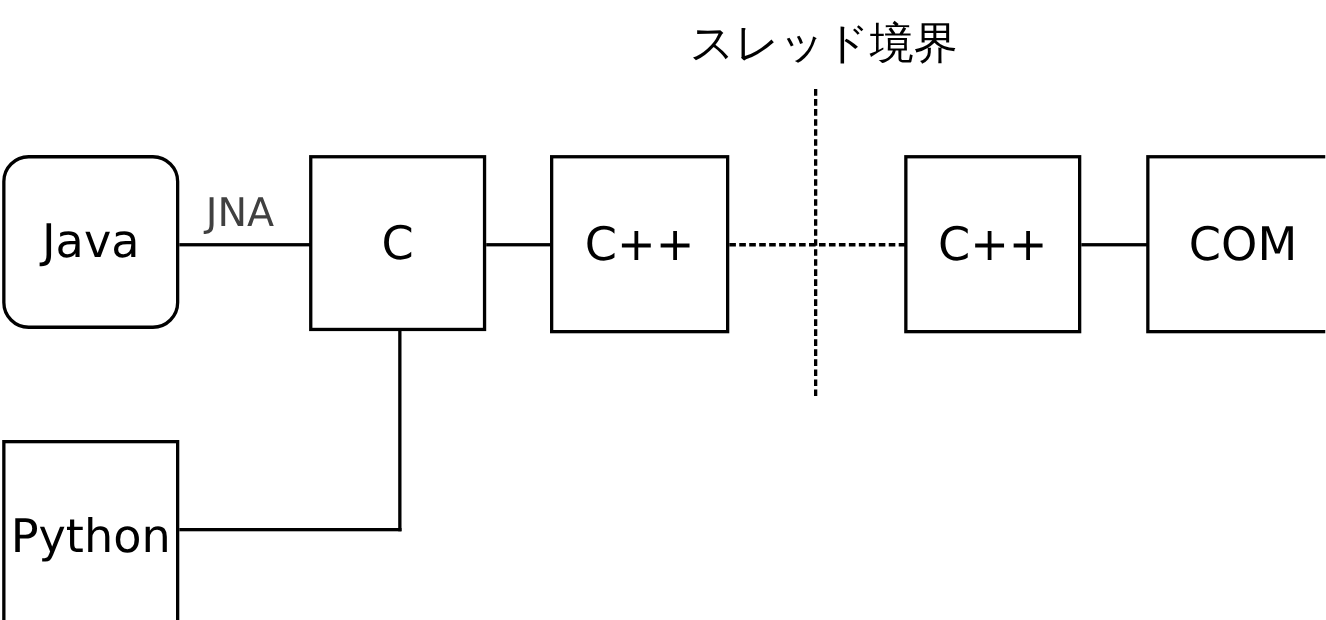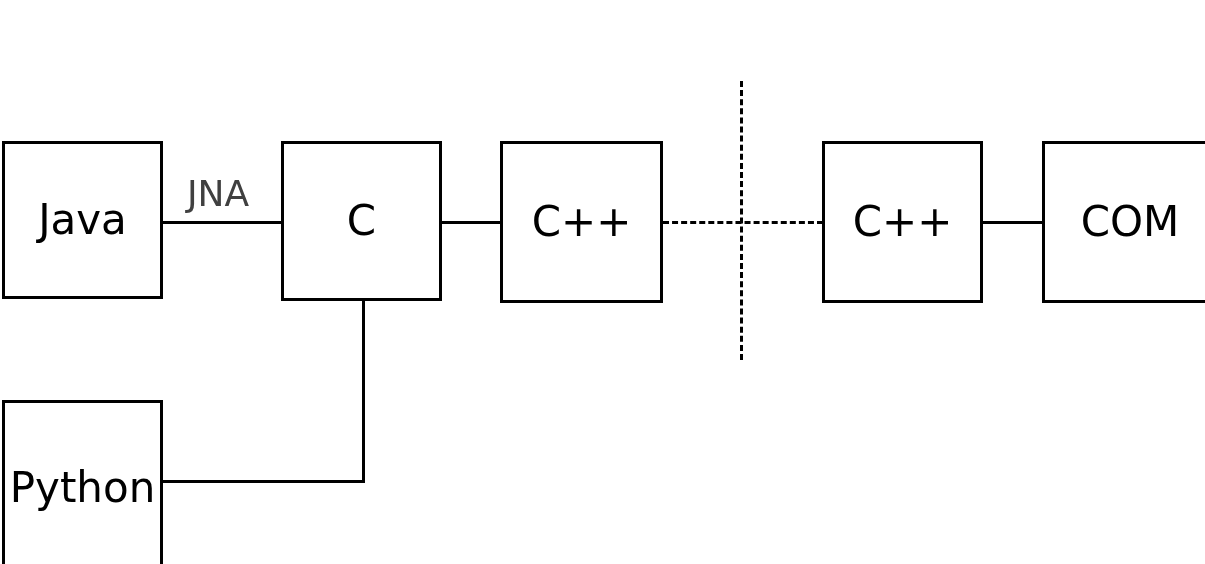--- a/index.html
+++ b/index.html
@@ -62,24 +62,25 @@
     font-size: 40px;
     line-height: 1;
     white-space: nowrap;
   }
 </style>
 </head>
 <body>
 
 <div id="canvas">
 
+  <div class="boundary-label" style="left:627px; top:20px;">スレッド境界</div>
 
   <div class="edge-dash-v" style="left:740px; top:81px; height:279px;"></div>
 
-  <div class="node" style="left:2px; top:141px; width:161px; height:158px;">Java</div>
+  <div class="node" style="left:2px; top:141px; width:161px; height:158px;border-radius:24px;">Java</div>
 
   <div class="node" style="left:281px; top:141px; width:161px; height:160px;">C</div>
 
   <div class="node" style="left:500px; top:141px; width:163px; height:162px;">C++</div>
 
   <div class="node" style="left:822px; top:141px; width:161px; height:162px;">C++</div>
 
   <div class="node" style="left:1042px; top:141px; width:176px; height:162px;">COM</div>
 
   <div class="node" style="left:2px; top:400px; width:161px; height:176px;">Python</div>

